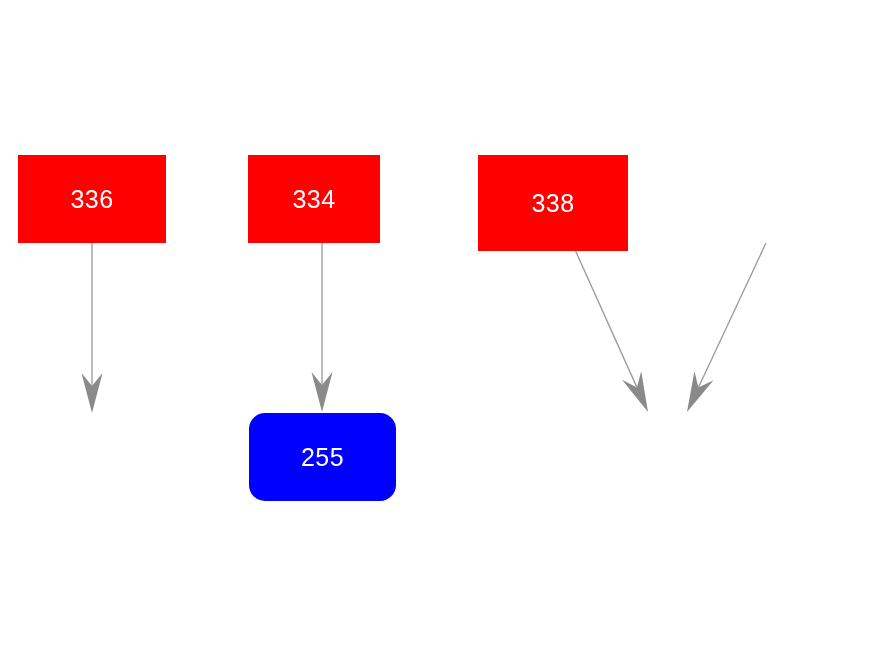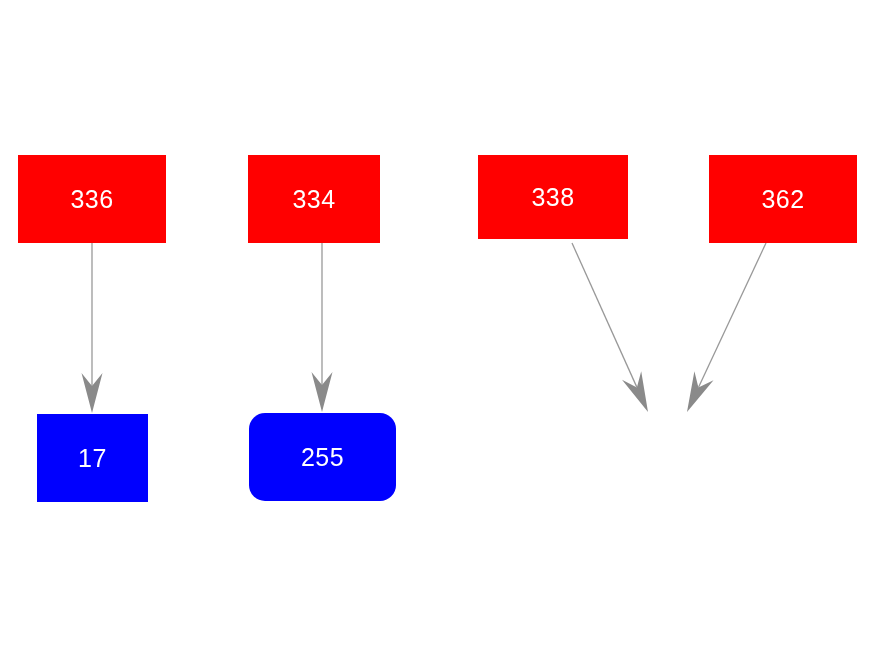--- a/index.html
+++ b/index.html
@@ -60,25 +60,19 @@
         <polygon points="687.0,412.0 694.4,371.3 698.4,387.5 713.5,380.2" fill="#8a8a8a"></polygon>
       </g>
     </svg>
 
   <div class="node" style="left: 18px; top: 155px; width: 148px; height: 88px; background: rgb(255, 0, 0);">
     <span class="node-label">336</span>
   </div>
   <div class="node" style="left: 248px; top: 155px; width: 132px; height: 88px; background: rgb(255, 0, 0);">
     <span class="node-label">334</span>
   </div>
-  <div class="node" style="left: 478px; top: 155px; width: 150px; height: 84px; background: rgb(255, 0, 0);">
+  <div class="node" style="left: 478px; top: 155px; width: 150px; height: 96px; background: rgb(255, 0, 0);">
     <span class="node-label">338</span>
-  </div>
-  <div class="node" style="left: 709px; top: 155px; width: 148px; height: 88px; background: rgb(255, 0, 0);">
-    <span class="node-label">362</span>
-  </div>
-  <div class="node" style="left: 37px; top: 414px; width: 111px; height: 88px; background: rgb(0, 0, 255);">
-    <span class="node-label">17</span>
   </div>
   <div class="node" style="left: 249px; top: 413px; width: 147px; height: 88px; background: rgb(0, 0, 255); border-radius: 16px;">
     <span class="node-label">255</span>
   </div>
 </div>
 
 </body></html>

